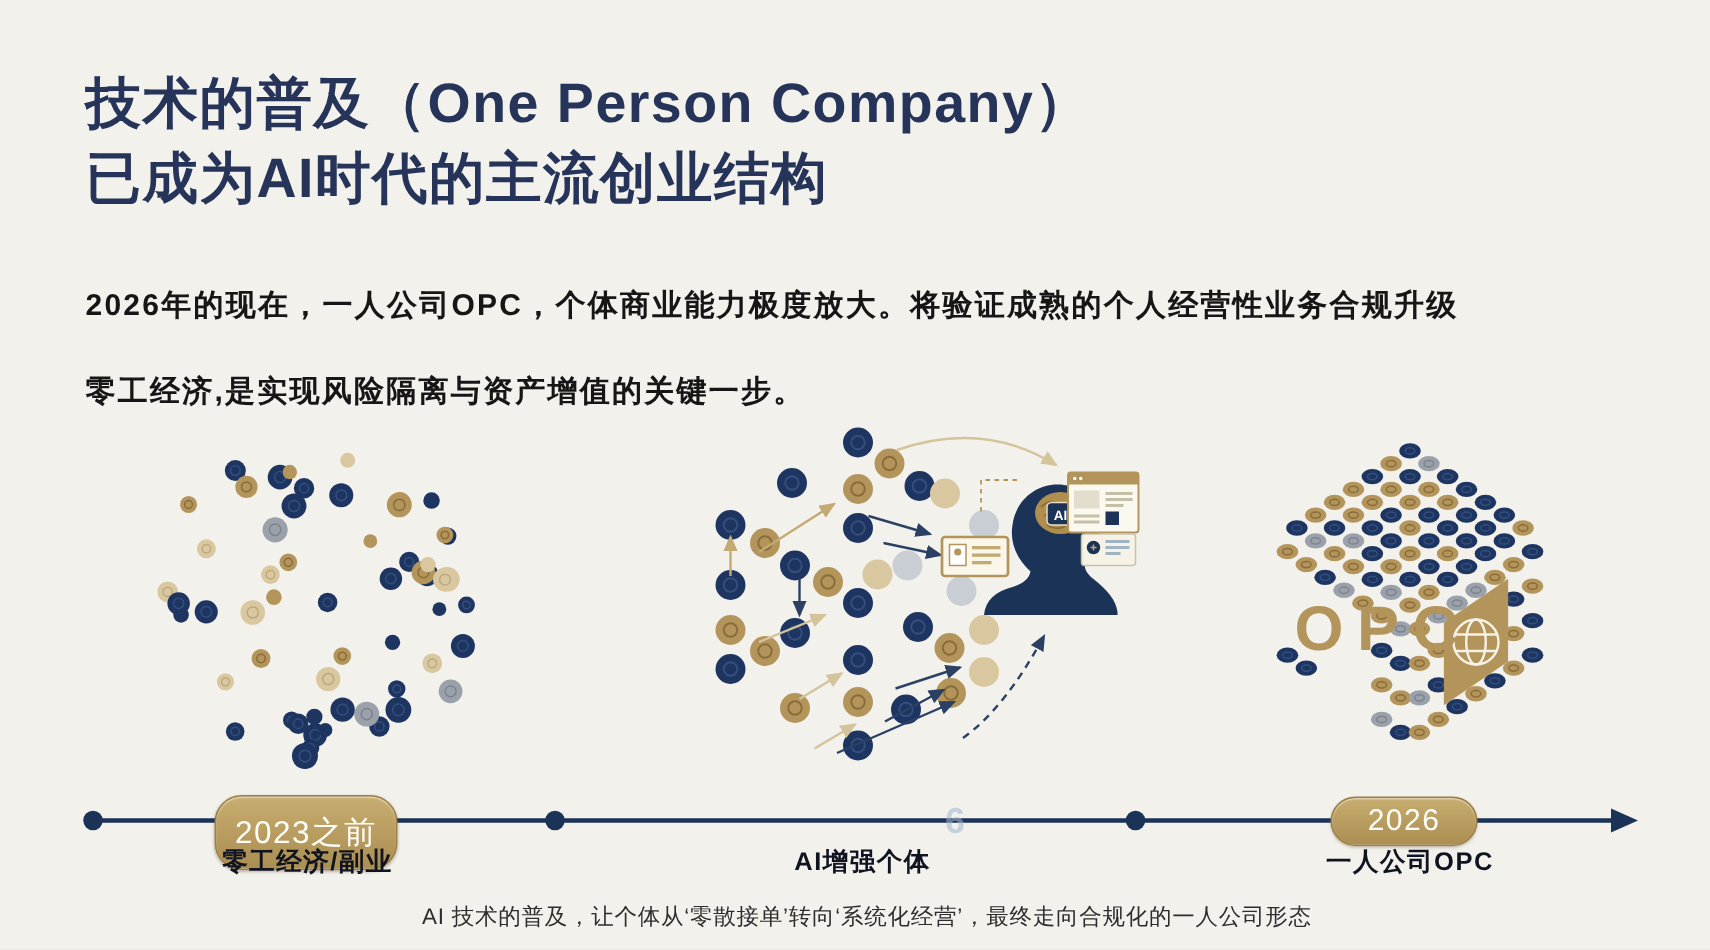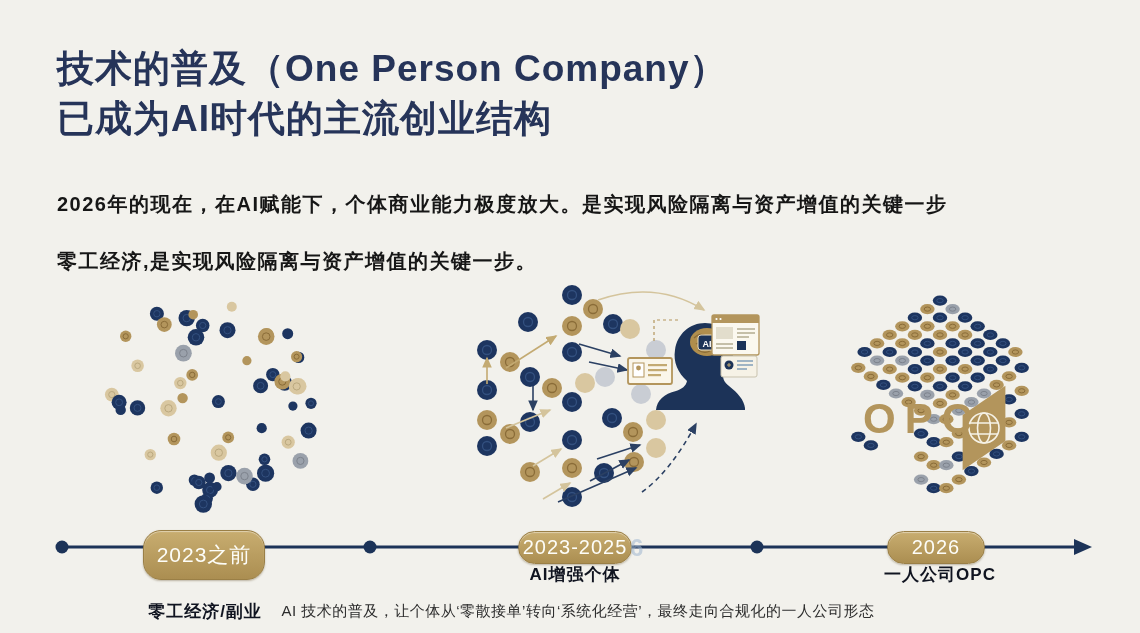--- a/index.html
+++ b/index.html
@@ -28,21 +28,21 @@
     color:#fdfdf8; font-size:21px; display:flex;
     align-items:center; justify-content:center; letter-spacing:1px;
   }
   .pill1 { left:143px; top:530px; width:122px; }
   .pill2 { left:518px; top:531px; width:114px; height:33px; font-size:20px; }
   .pill3 { left:887px; top:531px; width:98px;  height:33px; font-size:20px; }
   .mlabel {
     position:absolute; top:563px; width:180px; text-align:center;
     font-size:17px; font-weight:bold; color:#101420; letter-spacing:1px;
   }
-  .ml1 { left:115px;margin-top:37px; } .ml2 { left:485px; } .ml3 { left:850px; }
+  .ml1 { left:115px; } .ml2 { left:485px; } .ml3 { left:850px; }
   .artifact6 {
     position:absolute; left:630px; top:534px; font-size:24px;
     color:#9fb6cf; opacity:.55; font-weight:bold;
   }
   .caption {
     position:absolute; left:0; top:602px; width:1140px; padding-left:16px;
     text-align:center; font-size:15px; color:#2d2d2d; letter-spacing:.5px;
   }
 </style>
 </head>
@@ -475,26 +475,25 @@
       <circle cx="757" cy="547" r="6.5" fill="#1c3358"></circle>
     </g>
   </svg>
 
   <h1 class="title">
     <div>技术的普及（One Person Company）</div>
     <div>已成为AI时代的主流创业结构</div>
   </h1>
 
   <div class="intro">
-    <div>2026年的现在，在AI赋能下，个体商业能力极度放大。是实现风险隔离与资产增值的关键一步</div>
+    <div>2026年的现在，一人公司OPC，个体商业能力极度放大。将验证成熟的个人经营性业务合规升级</div>
     <div>零工经济,是实现风险隔离与资产增值的关键一步。</div>
   </div>
 
   <div class="pill pill1">2023之前</div>
-  <div class="pill pill2">2023-2025</div>
   <div class="pill pill3">2026</div>
   <div class="artifact6">6</div>
 
   <div class="mlabel ml1">零工经济/副业</div>
   <div class="mlabel ml2">AI增强个体</div>
   <div class="mlabel ml3">一人公司OPC</div>
 
   <div class="caption">AI 技术的普及，让个体从‘零散接单’转向‘系统化经营’，最终走向合规化的一人公司形态</div>
 </div>
 

